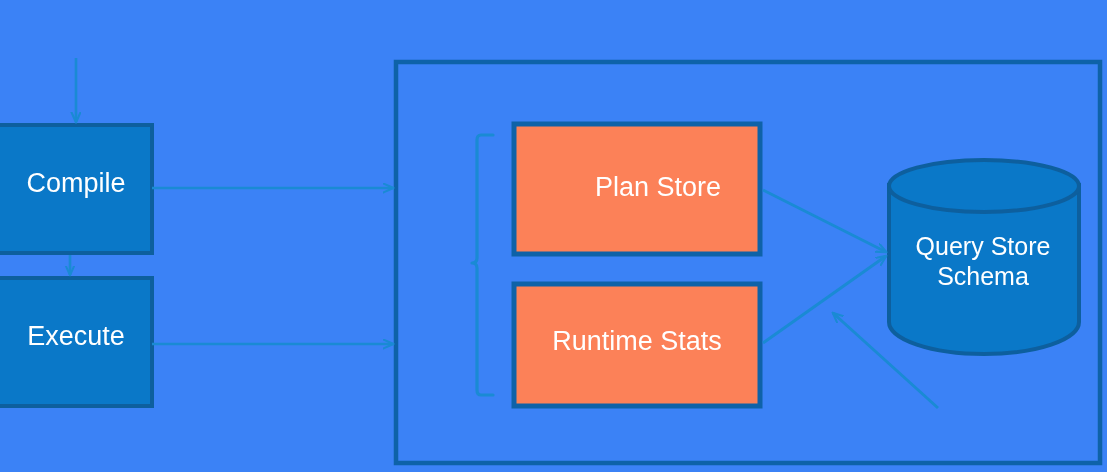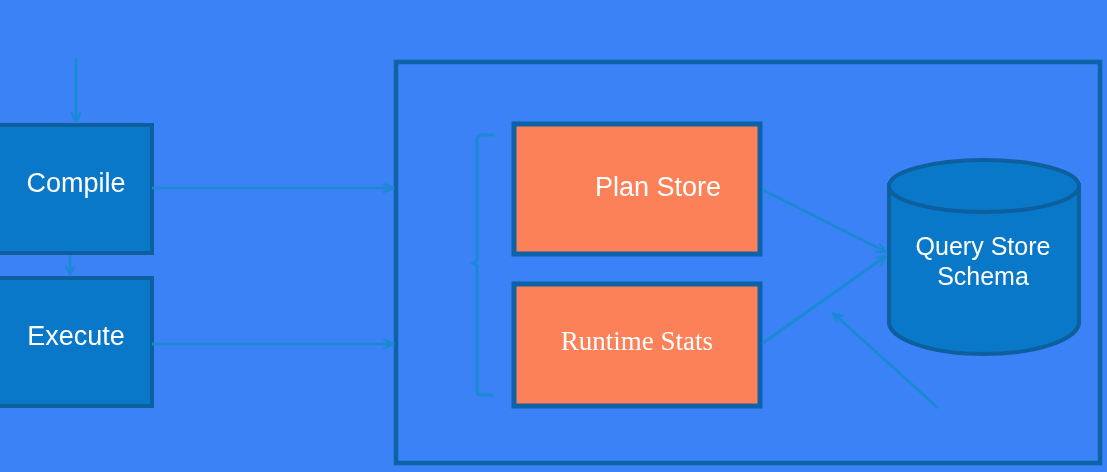--- a/index.html
+++ b/index.html
@@ -16,21 +16,21 @@
     color:#ffffff;
     text-align:center;
     line-height:1.18;
     white-space:pre-line;
     pointer-events:none;
     -webkit-font-smoothing:antialiased;
   }
   .lbl-compile{left:0px;top:168px;width:152px;font-size:27px;}
   .lbl-execute{left:0px;top:321px;width:152px;font-size:27px;}
   .lbl-plan{left:512px;top:172px;width:292px;font-size:27px;}
-  .lbl-runtime{left:512px;top:326px;width:250px;font-size:27px;font-family:Liberation Serif, serif;}
+  .lbl-runtime{left:512px;top:326px;width:250px;font-size:27px;}
   .lbl-cyl{left:888px;top:232px;width:190px;font-size:25px;}
 </style>
 </head>
 <body>
 
 <div id="stage">
 
   <svg viewBox="0 0 1107 472">
     <defs>
       <marker id="ah" markerWidth="12" markerHeight="12" refX="10" refY="5" orient="auto" markerUnits="userSpaceOnUse">

